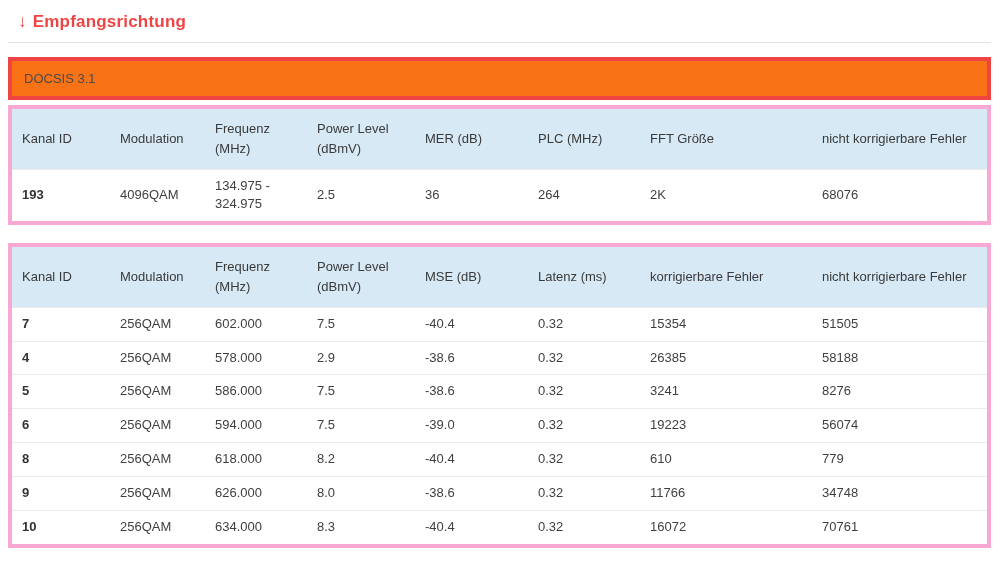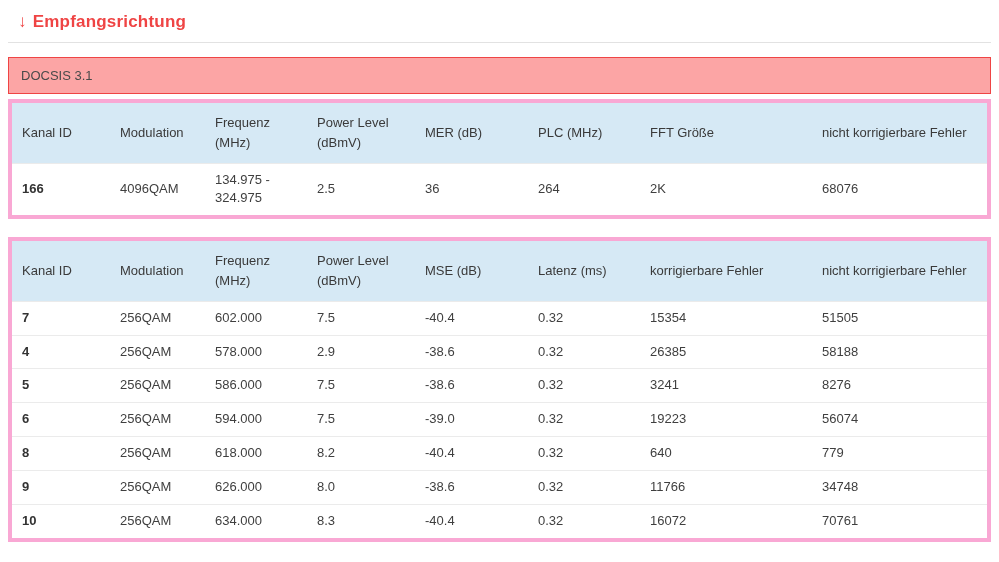--- a/index.html
+++ b/index.html
@@ -24,22 +24,22 @@
     font-weight: bold;
     color: #ef4444;
     letter-spacing: 0.2px;
   }
   .page-title .arrow {
     margin-right: 6px;
     font-weight: bold;
   }
   .card { margin-bottom: 18px; }
   .section-bar {
-    background: #fca5a5;
-    border: 1px solid #ef4444;
+    background: #f97316;
+    border: 4px solid #ef4444;
     padding: 10px 12px;
     font-size: 13px;
     color: #4a4a4a;
     margin-bottom: 5px;
   }
   table.channel-table {
     border-collapse: collapse;
     table-layout: fixed;
     width: 100%;
     border: 4px solid #f9a8d4;
@@ -100,21 +100,21 @@
               <th>Frequenz (MHz)</th>
               <th>Power Level (dBmV)</th>
               <th>MER (dB)</th>
               <th>PLC (MHz)</th>
               <th>FFT Größe</th>
               <th>nicht korrigierbare Fehler</th>
             </tr>
       </thead>
       <tbody>
             <tr>
-              <td>166</td>
+              <td>193</td>
               <td>4096QAM</td>
               <td>134.975 - 324.975</td>
               <td>2.5</td>
               <td>36</td>
               <td>264</td>
               <td>2K</td>
               <td>68076</td>
             </tr>
           </tbody>
     </table>
@@ -175,21 +175,21 @@
               <td>19223</td>
               <td>56074</td>
             </tr>
             <tr>
               <td>8</td>
               <td>256QAM</td>
               <td>618.000</td>
               <td>8.2</td>
               <td>-40.4</td>
               <td>0.32</td>
-              <td>640</td>
+              <td>610</td>
               <td>779</td>
             </tr>
             <tr>
               <td>9</td>
               <td>256QAM</td>
               <td>626.000</td>
               <td>8.0</td>
               <td>-38.6</td>
               <td>0.32</td>
               <td>11766</td>

